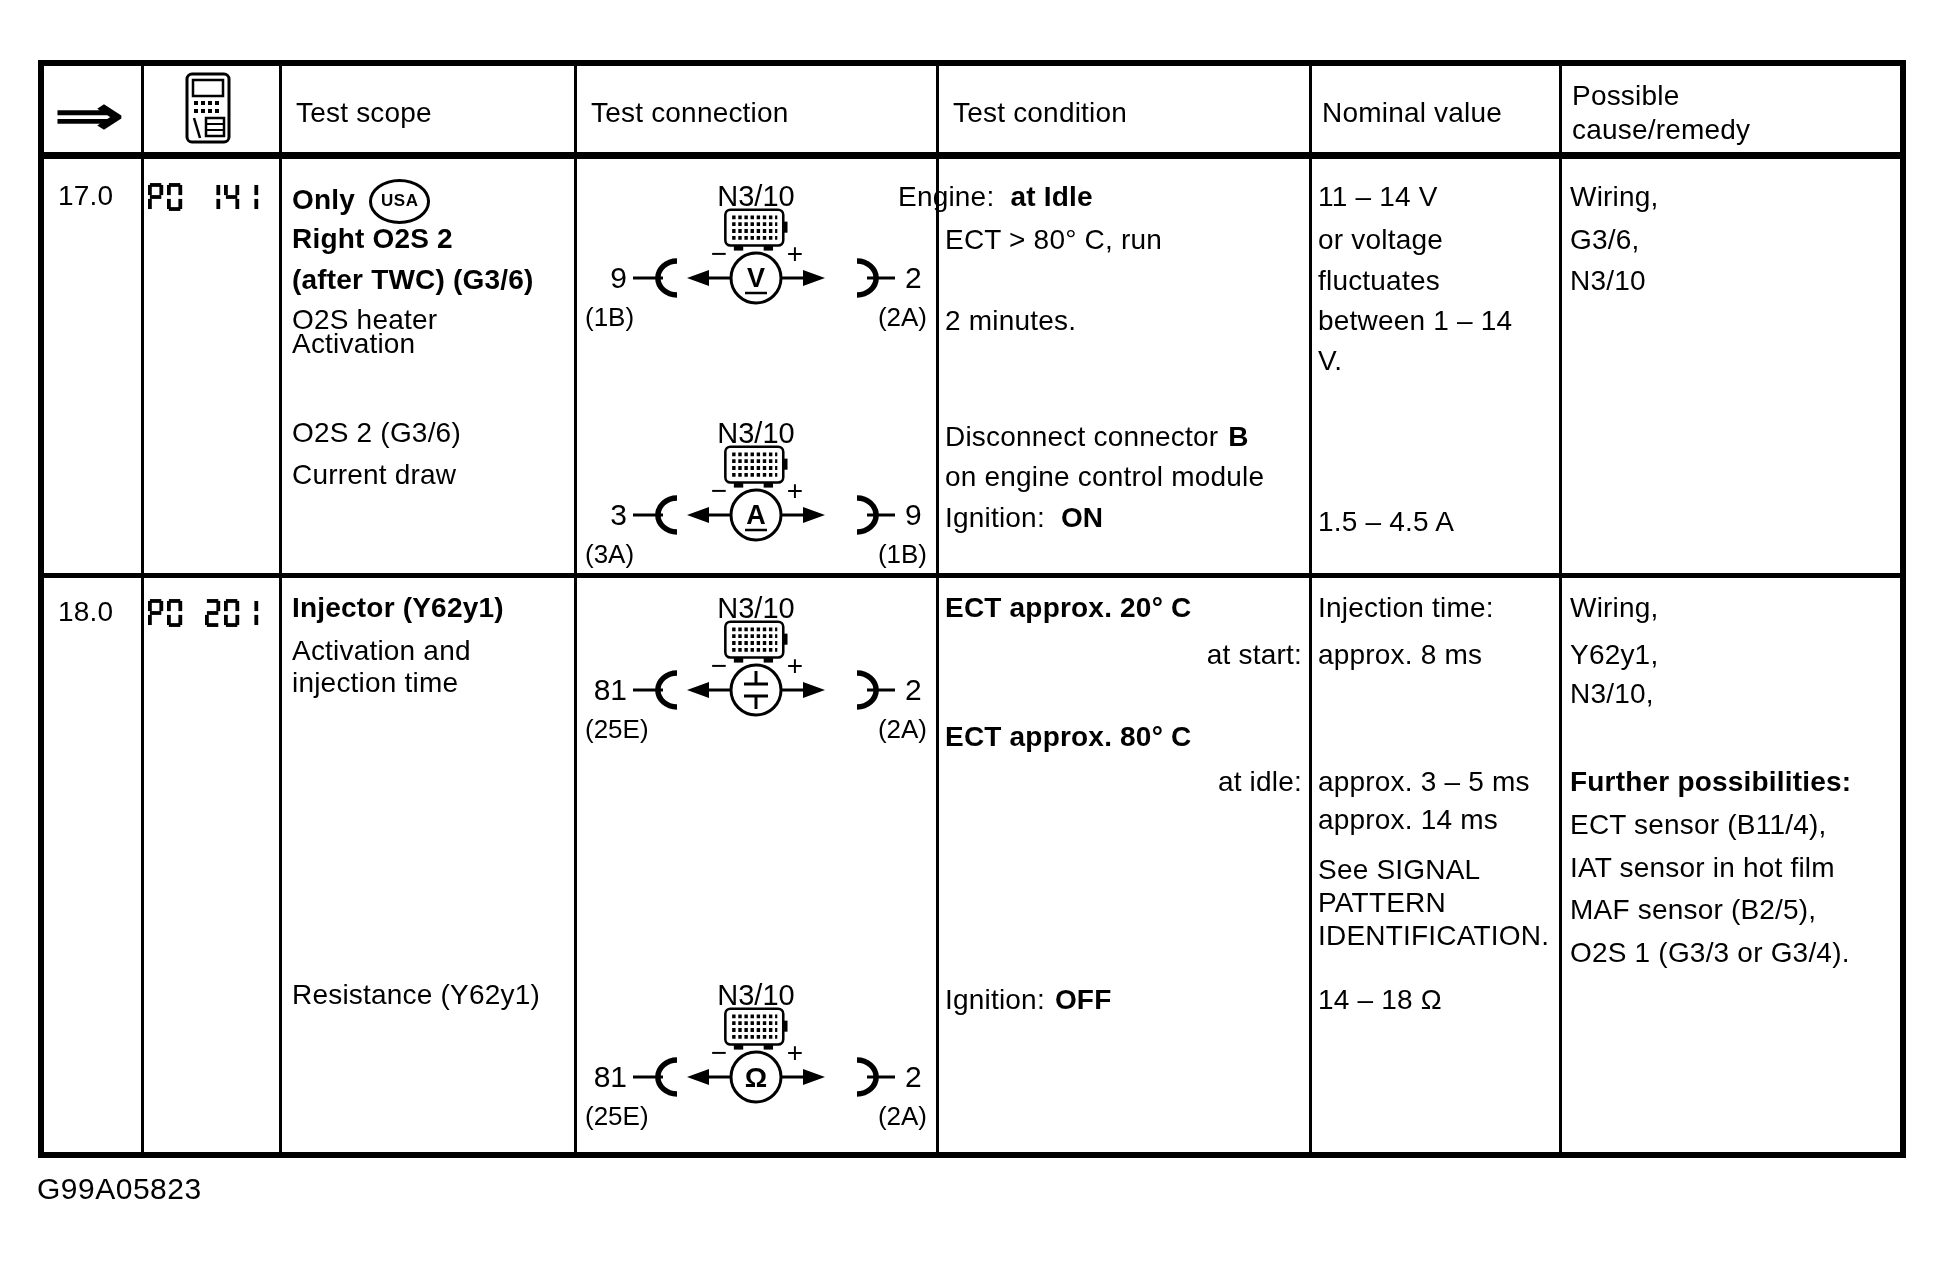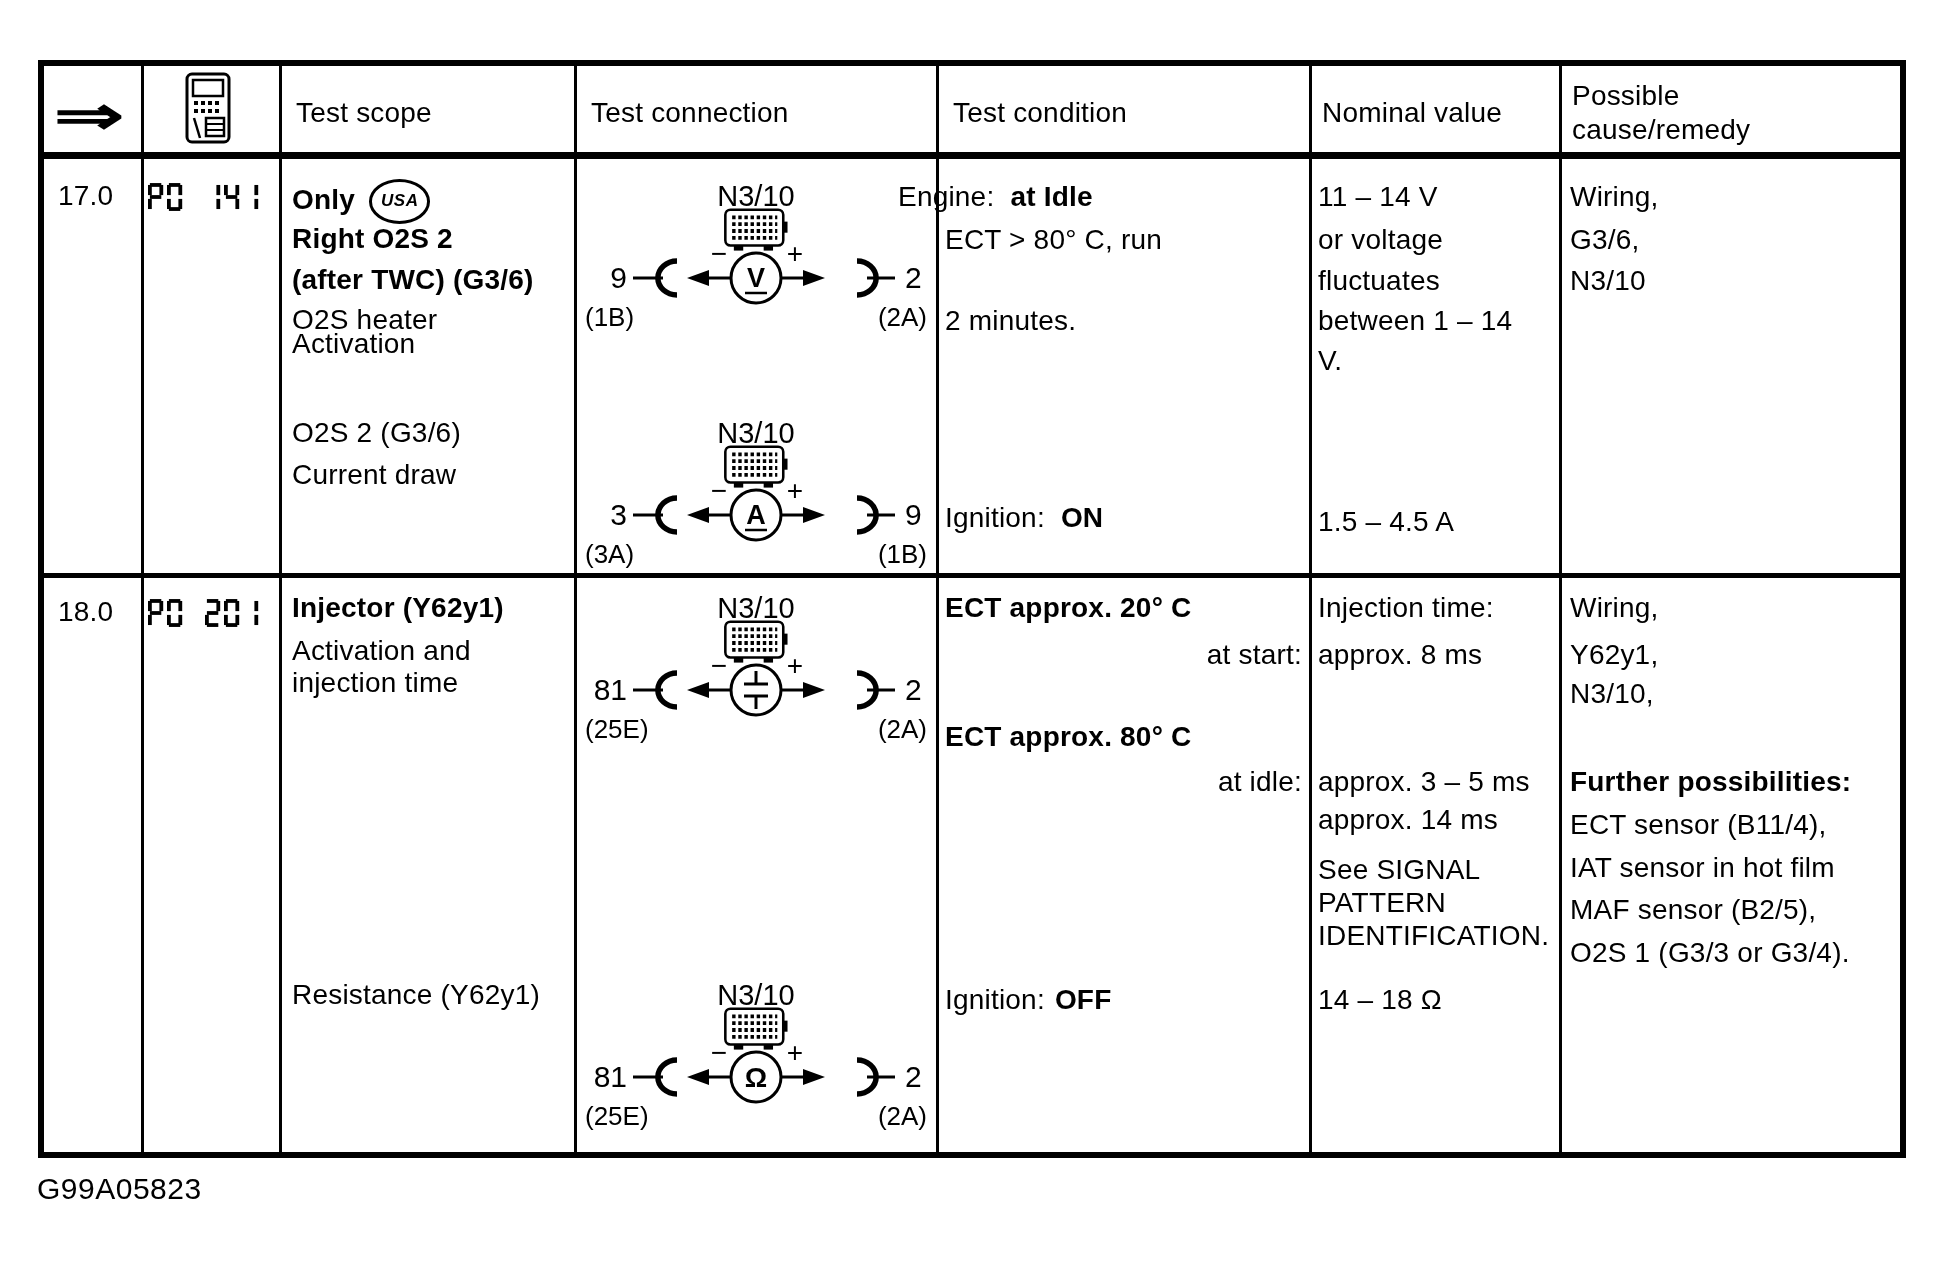--- a/index.html
+++ b/index.html
@@ -8,21 +8,21 @@
   .tbl{position:absolute;left:38px;top:60px;width:1856px;height:1086px;border:6px solid #000;}
   .vline{position:absolute;top:0;width:3px;height:1086px;background:#000;}
   .hline{position:absolute;left:0;width:100%;background:#000;}
   .ln{position:absolute;font-size:28px;line-height:34px;white-space:nowrap;letter-spacing:.2px;}
   .b{font-weight:bold;}
   .gap{margin-left:16px;}
   .gap2{margin-left:10px;}
   .ralign{width:357px;text-align:right;}
   .usa-oval{display:inline-block;border:3px solid #000;border-radius:50%;
             font-size:17px;font-weight:bold;padding:2px 9px 3px 9px;margin-left:14px;
-            vertical-align:3px;letter-spacing:.5px;font-style:italic;}
+            vertical-align:3px;letter-spacing:.5px;}
   .arrow{position:absolute;font-size:54px;font-weight:bold;transform:scaleX(1.55);transform-origin:left center;}
   .sevenseg{position:absolute;}
   .sevenseg svg{fill:#000;}
   svg.conn{position:absolute;}
   svg.conn text{font-family:"Liberation Sans",sans-serif;}
   .caption{position:absolute;font-size:30px;letter-spacing:.5px;}
 </style>
 </head>
 <body>
 
@@ -150,20 +150,24 @@
       <text x="330" y="114" font-size="30">9</text>
       <text x="10" y="152" font-size="26">(3A)</text>
       <text x="352" y="152" text-anchor="end" font-size="26">(1B)</text>
     </svg>
 
     <div class="ln" style="left:854px;top:114px">
       <span>Engine:</span><span class="b gap">at Idle</span>
     </div>
     <div class="ln" style="left:901px;top:157px">ECT &gt; 80° C, run</div>
     <div class="ln" style="left:901px;top:238px">2 minutes.</div>
+    <div class="ln" style="left:901px;top:354px">
+      <span>Disconnect connector</span><span class="b gap2">B</span>
+    </div>
+    <div class="ln" style="left:901px;top:394px">on engine control module</div>
     <div class="ln" style="left:901px;top:435px">
       <span>Ignition:</span><span class="b gap">ON</span>
     </div>
 
     <div class="ln" style="left:1274px;top:114px">11 – 14 V</div>
     <div class="ln" style="left:1274px;top:157px">or voltage</div>
     <div class="ln" style="left:1274px;top:198px">fluctuates</div>
     <div class="ln" style="left:1274px;top:238px">between 1 – 14</div>
     <div class="ln" style="left:1274px;top:278px">V.</div>
     <div class="ln" style="left:1274px;top:439px">1.5 – 4.5 A</div>

